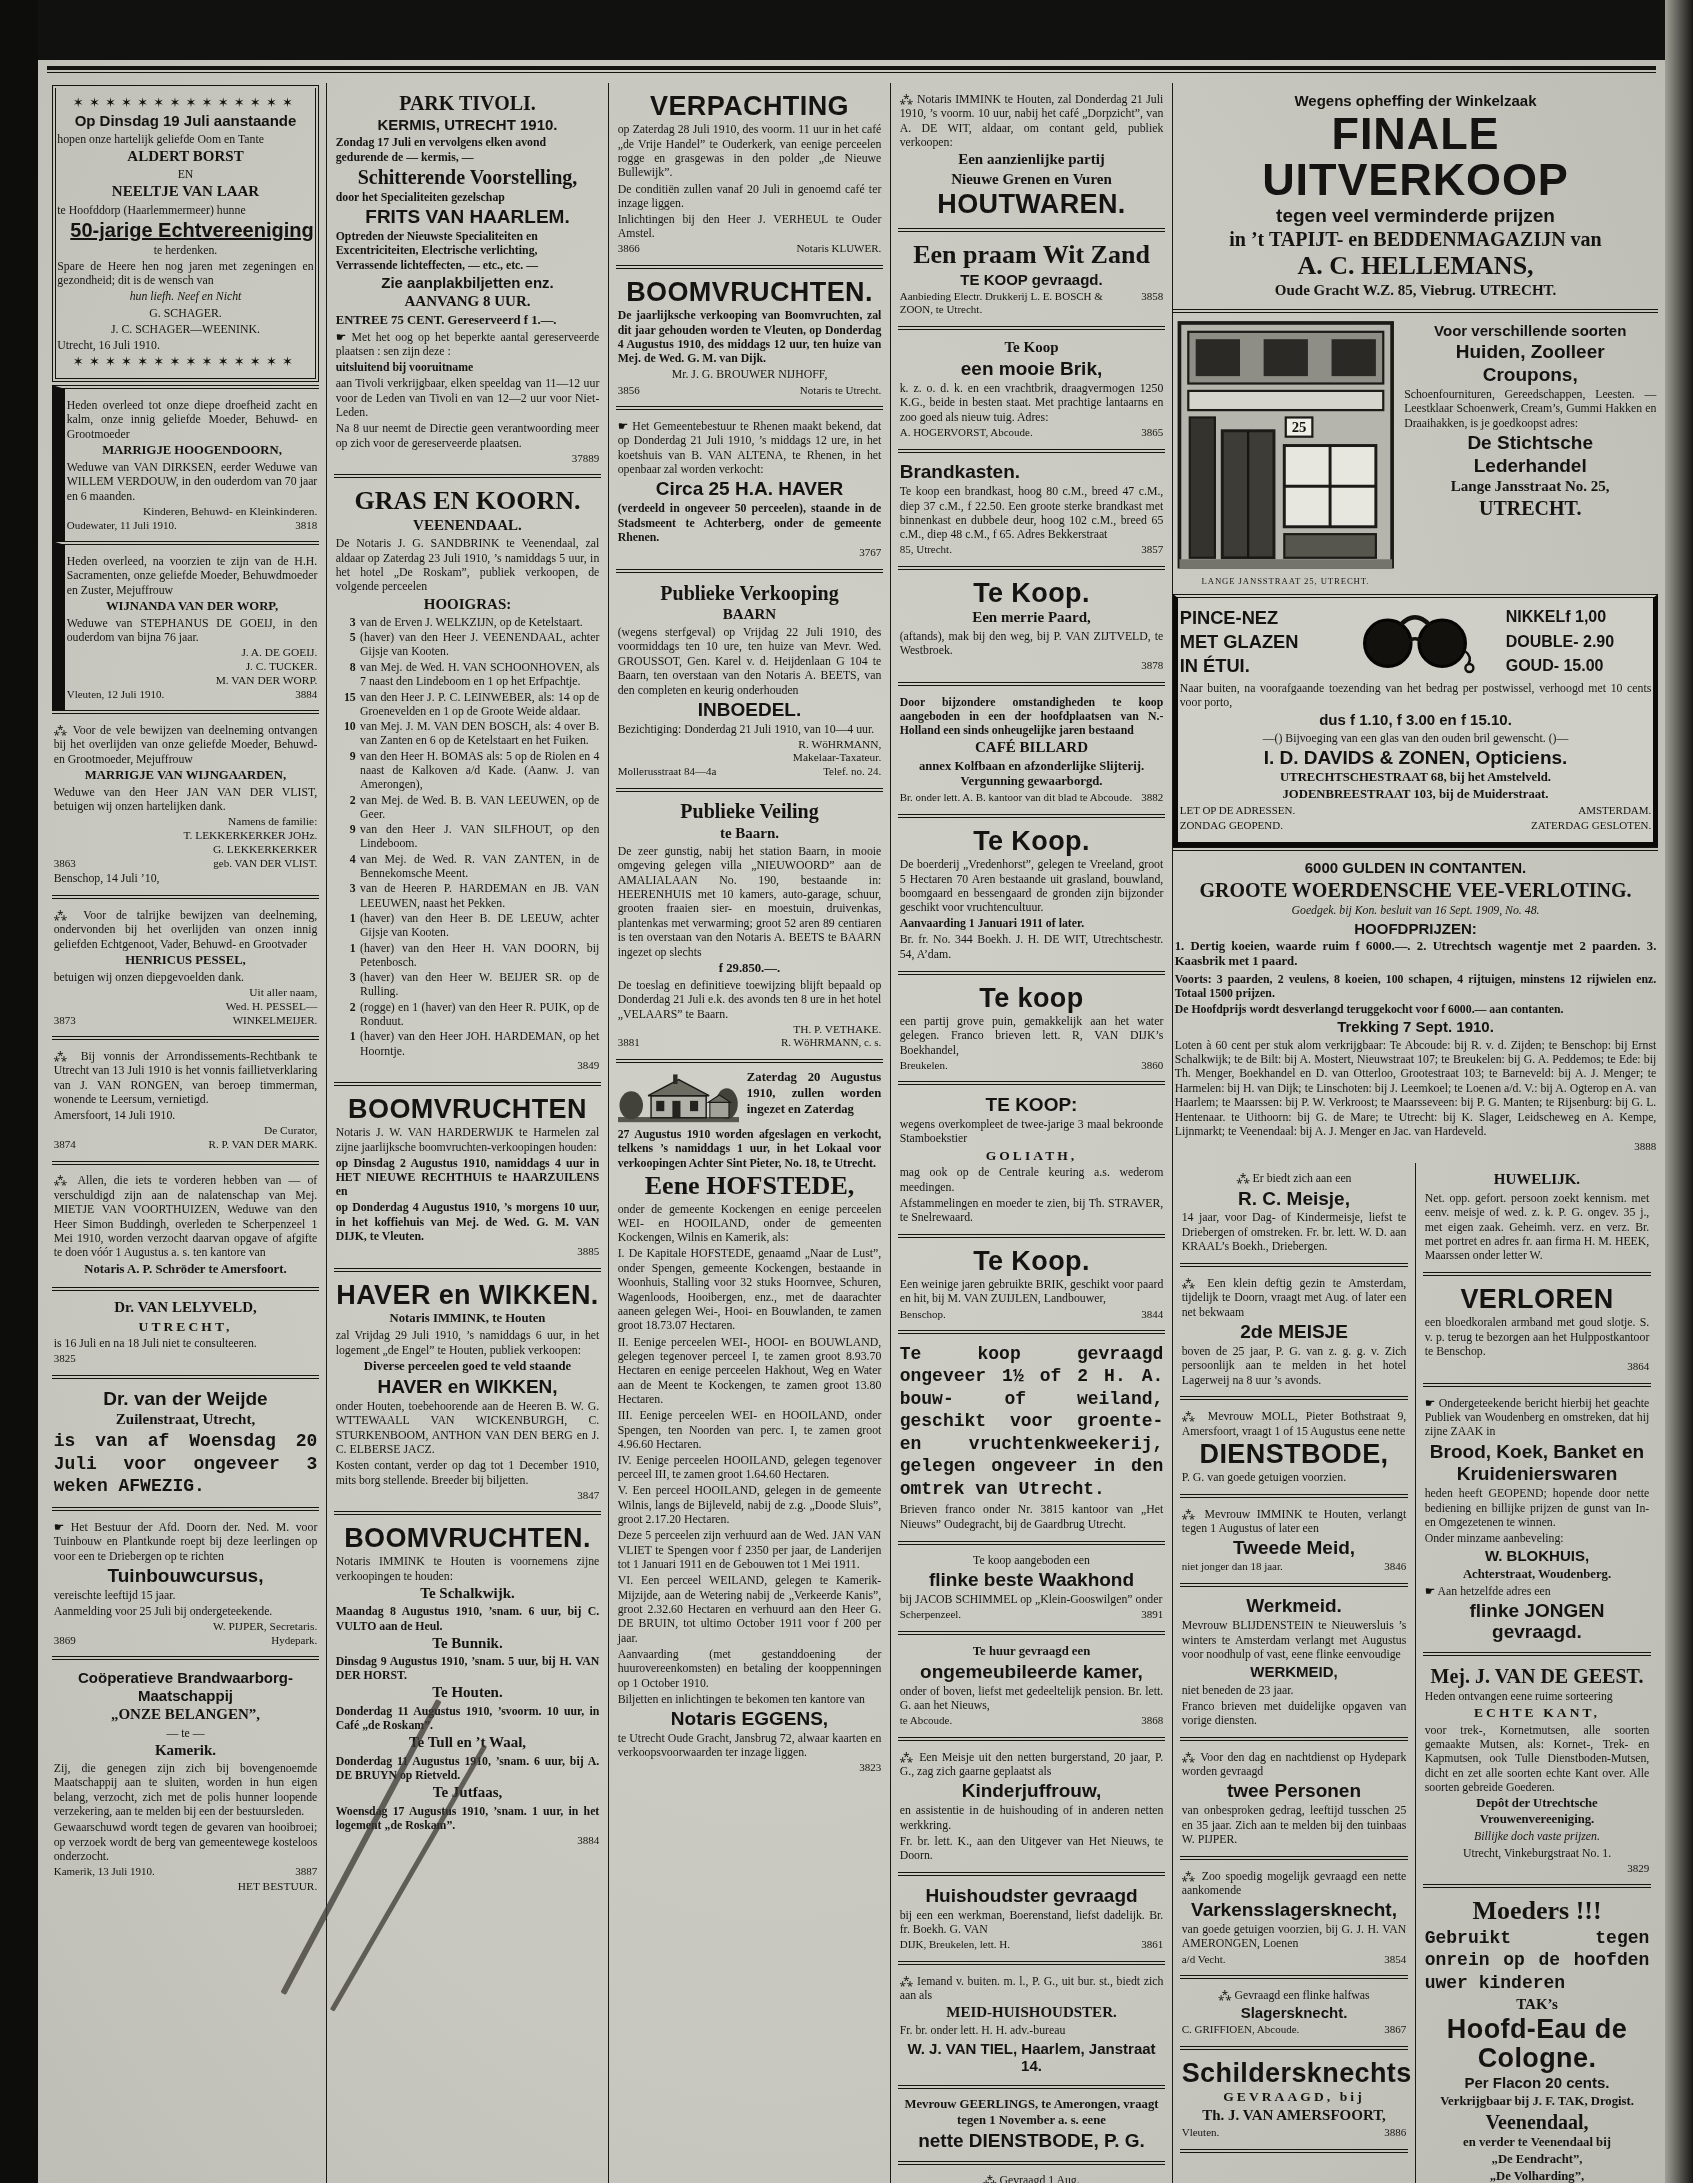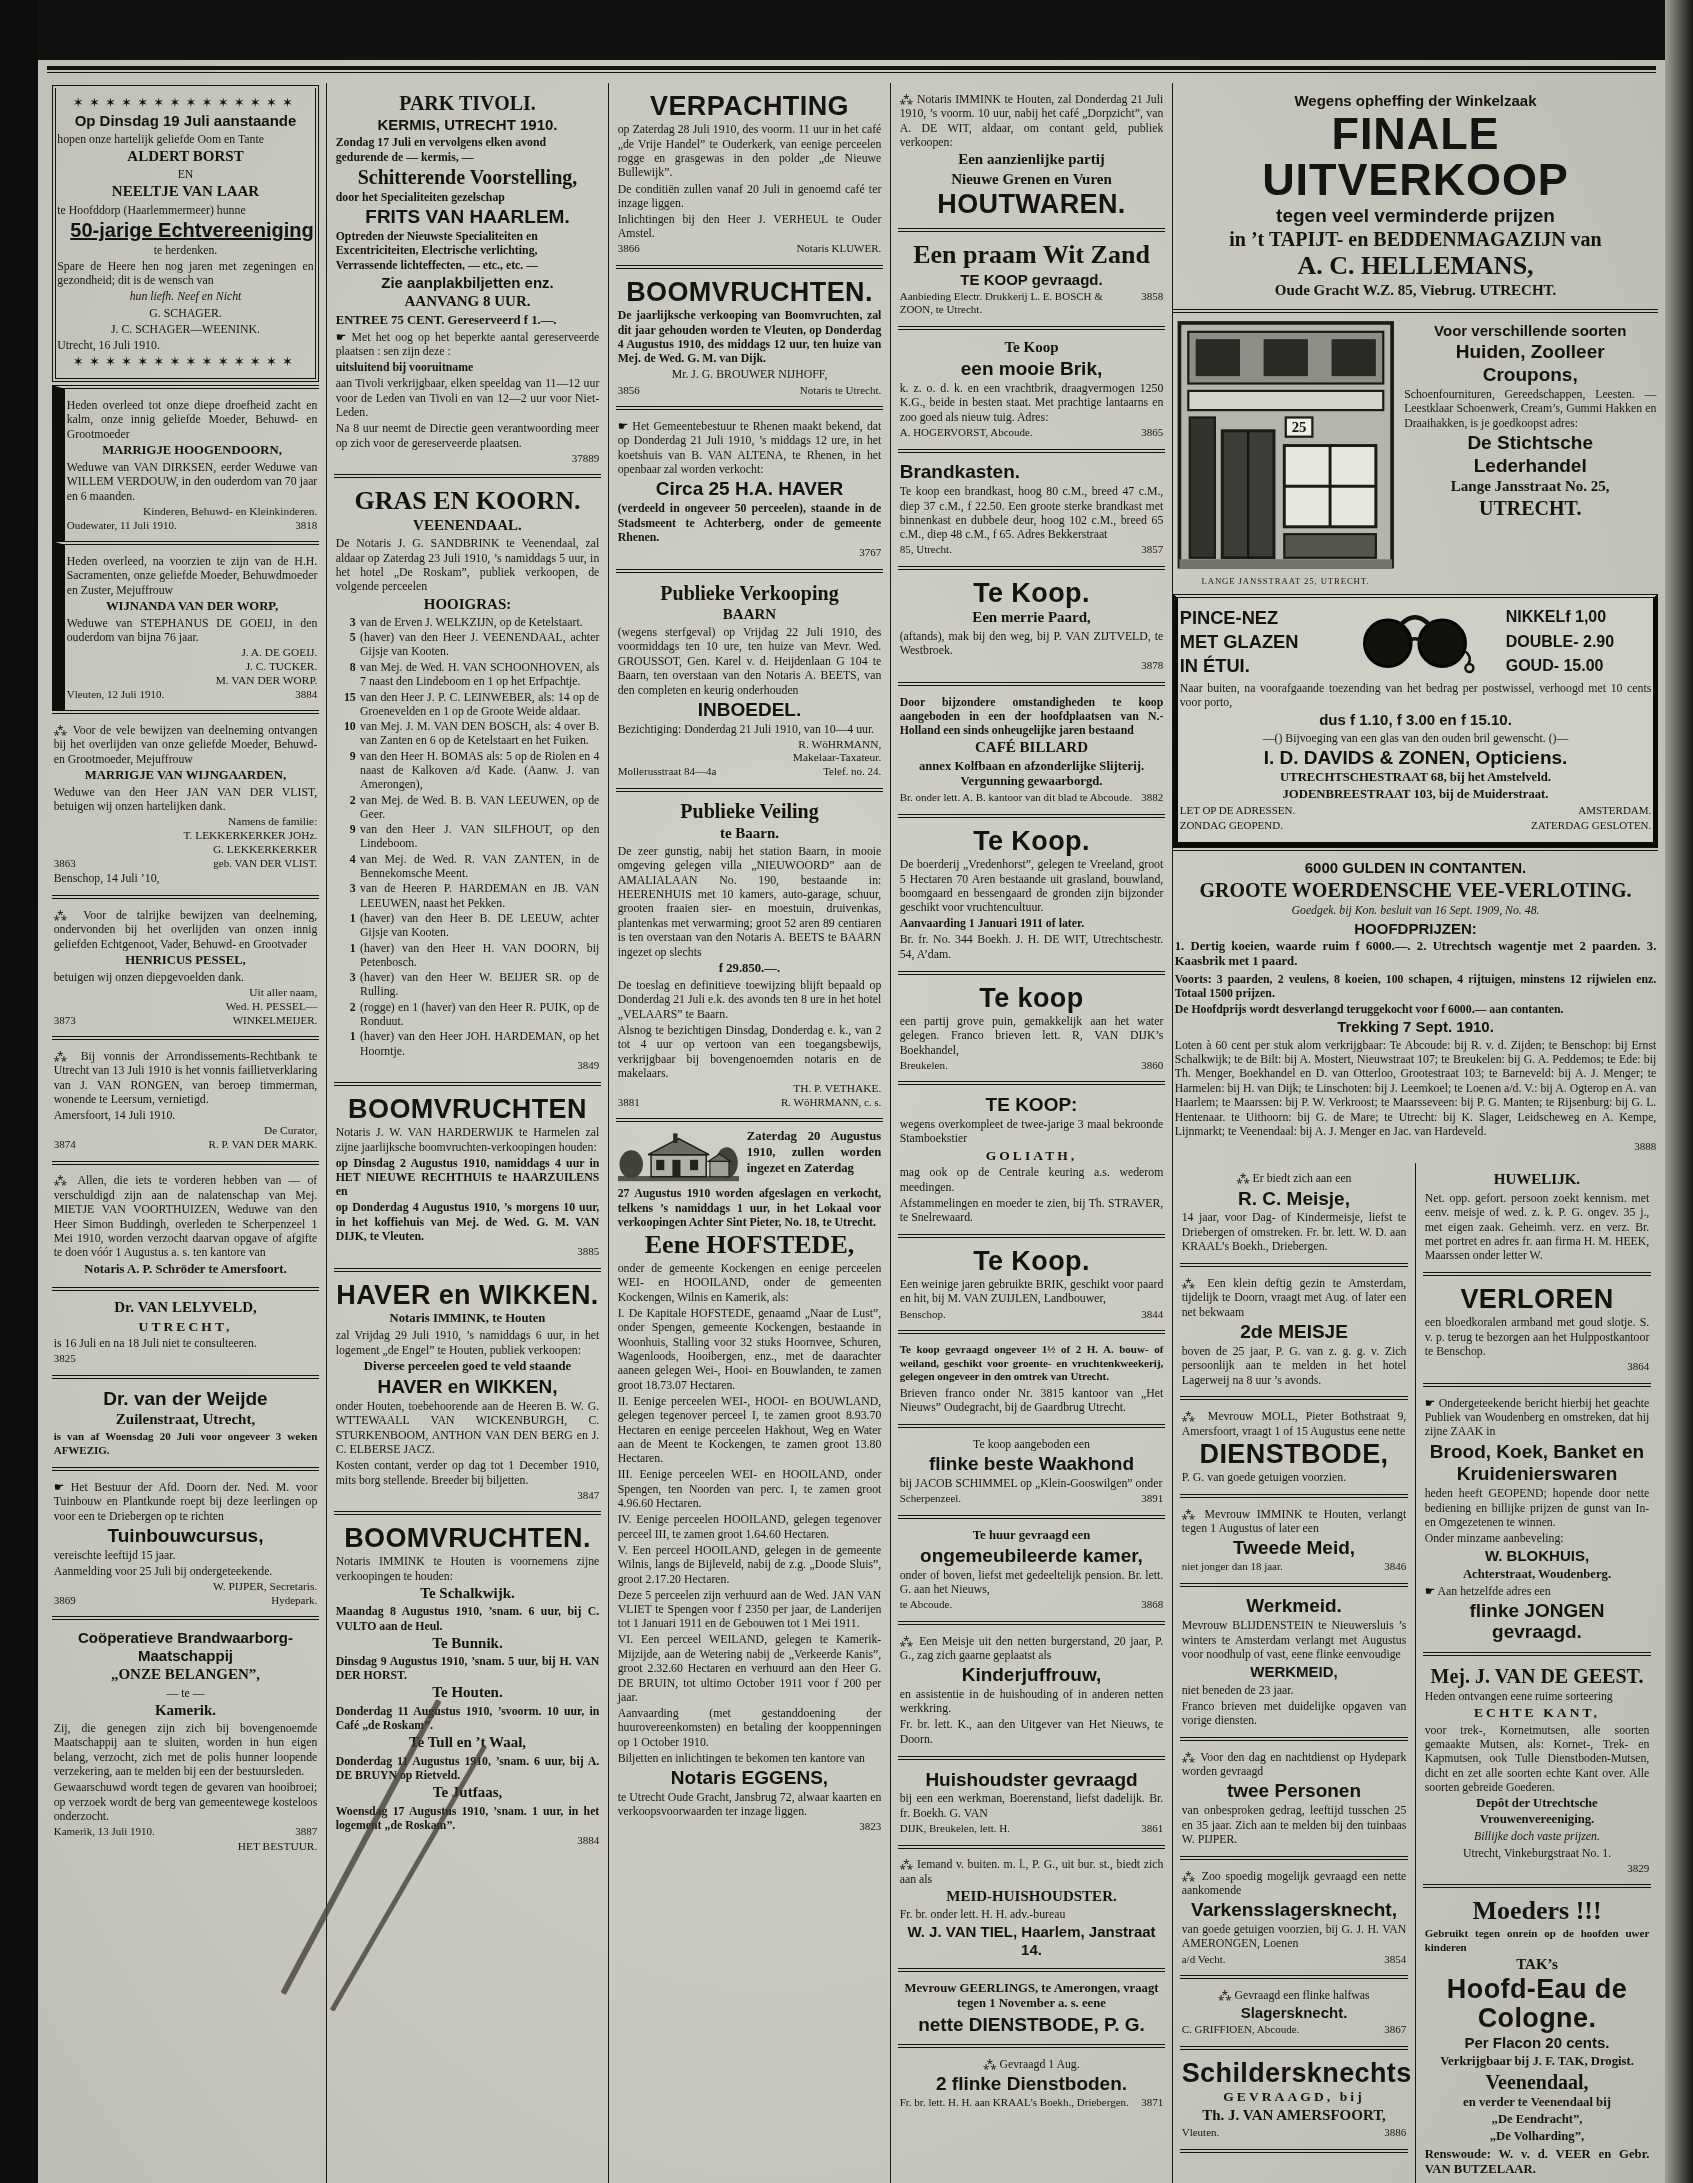--- a/index.html
+++ b/index.html
@@ -16,21 +16,21 @@
   .col + .col, .rightsec{border-left:1.7px solid #1a1916}
   .rightsec{flex:1;display:flex;flex-direction:column;overflow:hidden}
   .cols2{display:flex;flex:1;overflow:hidden}
   .cols2 .col{flex:1 1 50%}
   .cols2 .col + .col{border-left:1.7px solid #1a1916}
   section.ad{border-top:4.8px double #14130f;padding:7px 1.7px 7.9px 1.7px}
   .col > section.ad:first-child, .rightsec > div > section.ad:first-child{border-top:none}
   .blk{margin:1.7px 0}
   .b{font-size:11.8px;line-height:1.22;text-align:justify}
   .bb{font-size:11.8px;line-height:1.22;text-align:justify;font-weight:bold}
-  .bbl{font-size:11px;line-height:1.25;text-align:justify;font-weight:bold;font-family:Liberation Serif, serif}
+  .bbl{font-size:18px;line-height:1.25;text-align:justify;font-weight:bold;font-family:Liberation Mono, monospace}
   .bc{font-size:11.8px;line-height:1.22;text-align:center}
   .bcb{font-size:11.8px;line-height:1.22;font-weight:bold}
   .it{font-size:11.8px;font-style:italic;text-align:center}
   .r{font-size:11.4px;text-align:right}
   .sp{font-weight:bold;font-size:13.5px;letter-spacing:3.1px;text-align:center}
   .h1{font:bold 27px/1.06 "Liberation Sans",sans-serif;text-align:center;letter-spacing:0.4px}
   .h1s{font:bold 26px/1.08 "Liberation Serif",serif;text-align:center}
   .xxl{font:bold 45px/1.02 "Liberation Sans",sans-serif;text-align:center;letter-spacing:0.9px}
   .h2{font:bold 20px/1.12 "Liberation Serif",serif;text-align:center}
   .h2u{font:bold 20px/1.12 "Liberation Sans",sans-serif;text-align:right;text-decoration:underline}
@@ -363,21 +363,20 @@
             <span class="lr-l">Mollerusstraat 84—4a</span>
             <span class="lr-r">Telef. no. 24.</span>
           </div>
         </section>
         <section class="ad">
           <div class="blk h2">Publieke Veiling</div>
           <div class="blk h3">te Baarn.</div>
           <div class="blk b">De zeer gunstig, nabij het station Baarn, in mooie omgeving gelegen villa „NIEUWOORD” aan de AMALIALAAN No. 190, bestaande in: HEERENHUIS met 10 kamers, auto-garage, schuur, grooten fraaien sier- en moestuin, druivenkas, plantenkas met verwarming; groot 52 aren 89 centiaren is ten overstaan van den Notaris A. BEETS te BAARN ingezet op slechts</div>
           <div class="blk h4c">f 29.850.—.</div>
           <div class="blk b">De toeslag en definitieve toewijzing blijft bepaald op Donderdag 21 Juli e.k. des avonds ten 8 ure in het hotel „VELAARS” te Baarn.</div>
-          <div class="blk b">Alsnog te bezichtigen Dinsdag, Donderdag e. k., van 2 tot 4 uur op vertoon van een toegangsbewijs, verkrijgbaar bij bovengenoemden notaris en de makelaars.</div>
           <div class="blk r">TH. P. VETHAKE.</div>
           <div class="blk lr">
             <span class="lr-l">3881</span>
             <span class="lr-r">R. WöHRMANN, c. s.</span>
           </div>
         </section>
         <section class="ad">
           <div class="split">
             <div class="split-img">
               <div class="illus">

